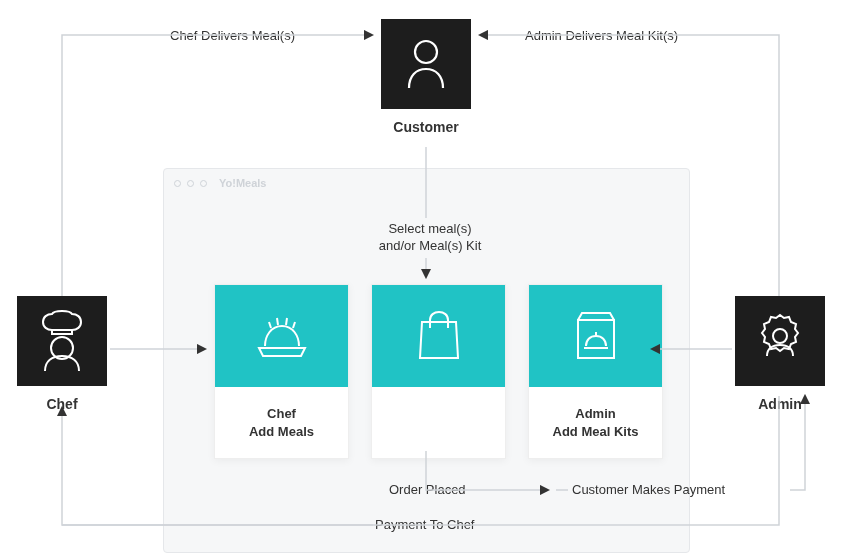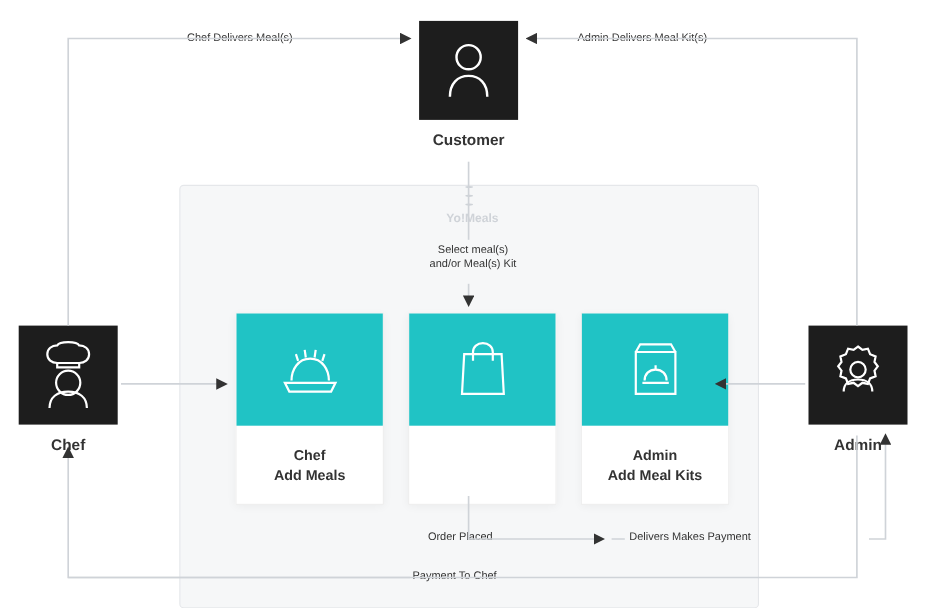--- a/index.html
+++ b/index.html
@@ -1,27 +1,27 @@
 <!DOCTYPE html>
 <html><head>
 <meta charset="utf-8">
 <style>
   * { box-sizing: border-box; margin: 0; padding: 0; }
   body { font-family: -apple-system, 'Segoe UI', sans-serif; background: #fff; width: 851px; height: 553px; position: relative; color: #333; }
   .actor { position: absolute; width: 90px; }
   .actor-box { width: 90px; height: 90px; background: #1d1d1d; display: flex; align-items: center; justify-content: center; }
   .actor-label { text-align: center; font-weight: 600; font-size: 14px; margin-top: 10px; }
   .app-window { position: absolute; left: 163px; top: 168px; width: 527px; height: 385px; background: #f6f7f8; border: 1px solid #e5e7ea; border-radius: 4px; }
-  .app-titlebar { height: 28px; display: flex; align-items: center; padding: 0 10px; gap: 6px; font-size: 11px; color: #cfd3d8; font-weight: 600; flex-direction: column; }
+  .app-titlebar { height: 28px; display: flex; align-items: center; padding: 0 10px; gap: 6px; font-size: 11px; color: #cfd3d8; font-weight: 600; }
   .dot { width: 7px; height: 7px; border: 1px solid #cfd3d8; border-radius: 50%; }
   .cards { position: absolute; top: 115px; left: 50px; display: flex; gap: 22px; }
   .card { width: 135px; background: #fff; box-shadow: 0 2px 8px rgba(0,0,0,.05); border: 1px solid #eee; }
   .card-icon { height: 102px; background: #20c3c5; display: flex; align-items: center; justify-content: center; }
   .card-label { padding: 18px 4px; font-size: 13px; font-weight: 600; text-align: center; line-height: 1.35; color: #333; white-space: pre-line; }
-  .edge-label { position: absolute; font-size: 10px; font-weight: 500; color: #333; text-align: center; line-height: 1.3; }
+  .edge-label { position: absolute; font-size: 13px; font-weight: 500; color: #333; text-align: center; line-height: 1.3; }
   svg.overlay { position: absolute; inset: 0; width: 851px; height: 553px; pointer-events: none; }
 </style>
 </head>
 <body>
 
 <div class="actor" style="left:381px; top:19px;">
   <div class="actor-box">
     <svg width="42" height="52" viewBox="0 0 42 52" fill="none" stroke="#fff" stroke-width="2.2">
       <circle cx="21" cy="14" r="11"></circle>
       <path d="M4 50c0-12 7-19 17-19s17 7 17 19"></path>
@@ -94,21 +94,21 @@
 Add Meal Kits</div>
     </div>
   </div>
 </div>
 
 <div class="edge-label" style="left:170px; top:28px;">Chef Delivers Meal(s)</div>
 <div class="edge-label" style="left:525px; top:28px;">Admin Delivers Meal Kit(s)</div>
 <div class="edge-label" style="left:375px; top:221px; width:110px; white-space:pre-line;">Select meal(s)
 and/or Meal(s) Kit</div>
 <div class="edge-label" style="left:389px; top:482px;">Order Placed</div>
-<div class="edge-label" style="left:572px; top:482px;">Delivers Makes Payment</div>
+<div class="edge-label" style="left:572px; top:482px;">Customer Makes Payment</div>
 <div class="edge-label" style="left:375px; top:517px;">Payment To Chef</div>
 
 <svg class="overlay">
   <defs>
     <marker id="ah" viewBox="0 0 10 10" refX="8" refY="5" markerWidth="7" markerHeight="7" orient="auto">
       <path d="M0 0L10 5L0 10z" fill="#333"></path>
     </marker>
   </defs>
   <g stroke="#cfd3d8" stroke-width="1.5" fill="none">
 

